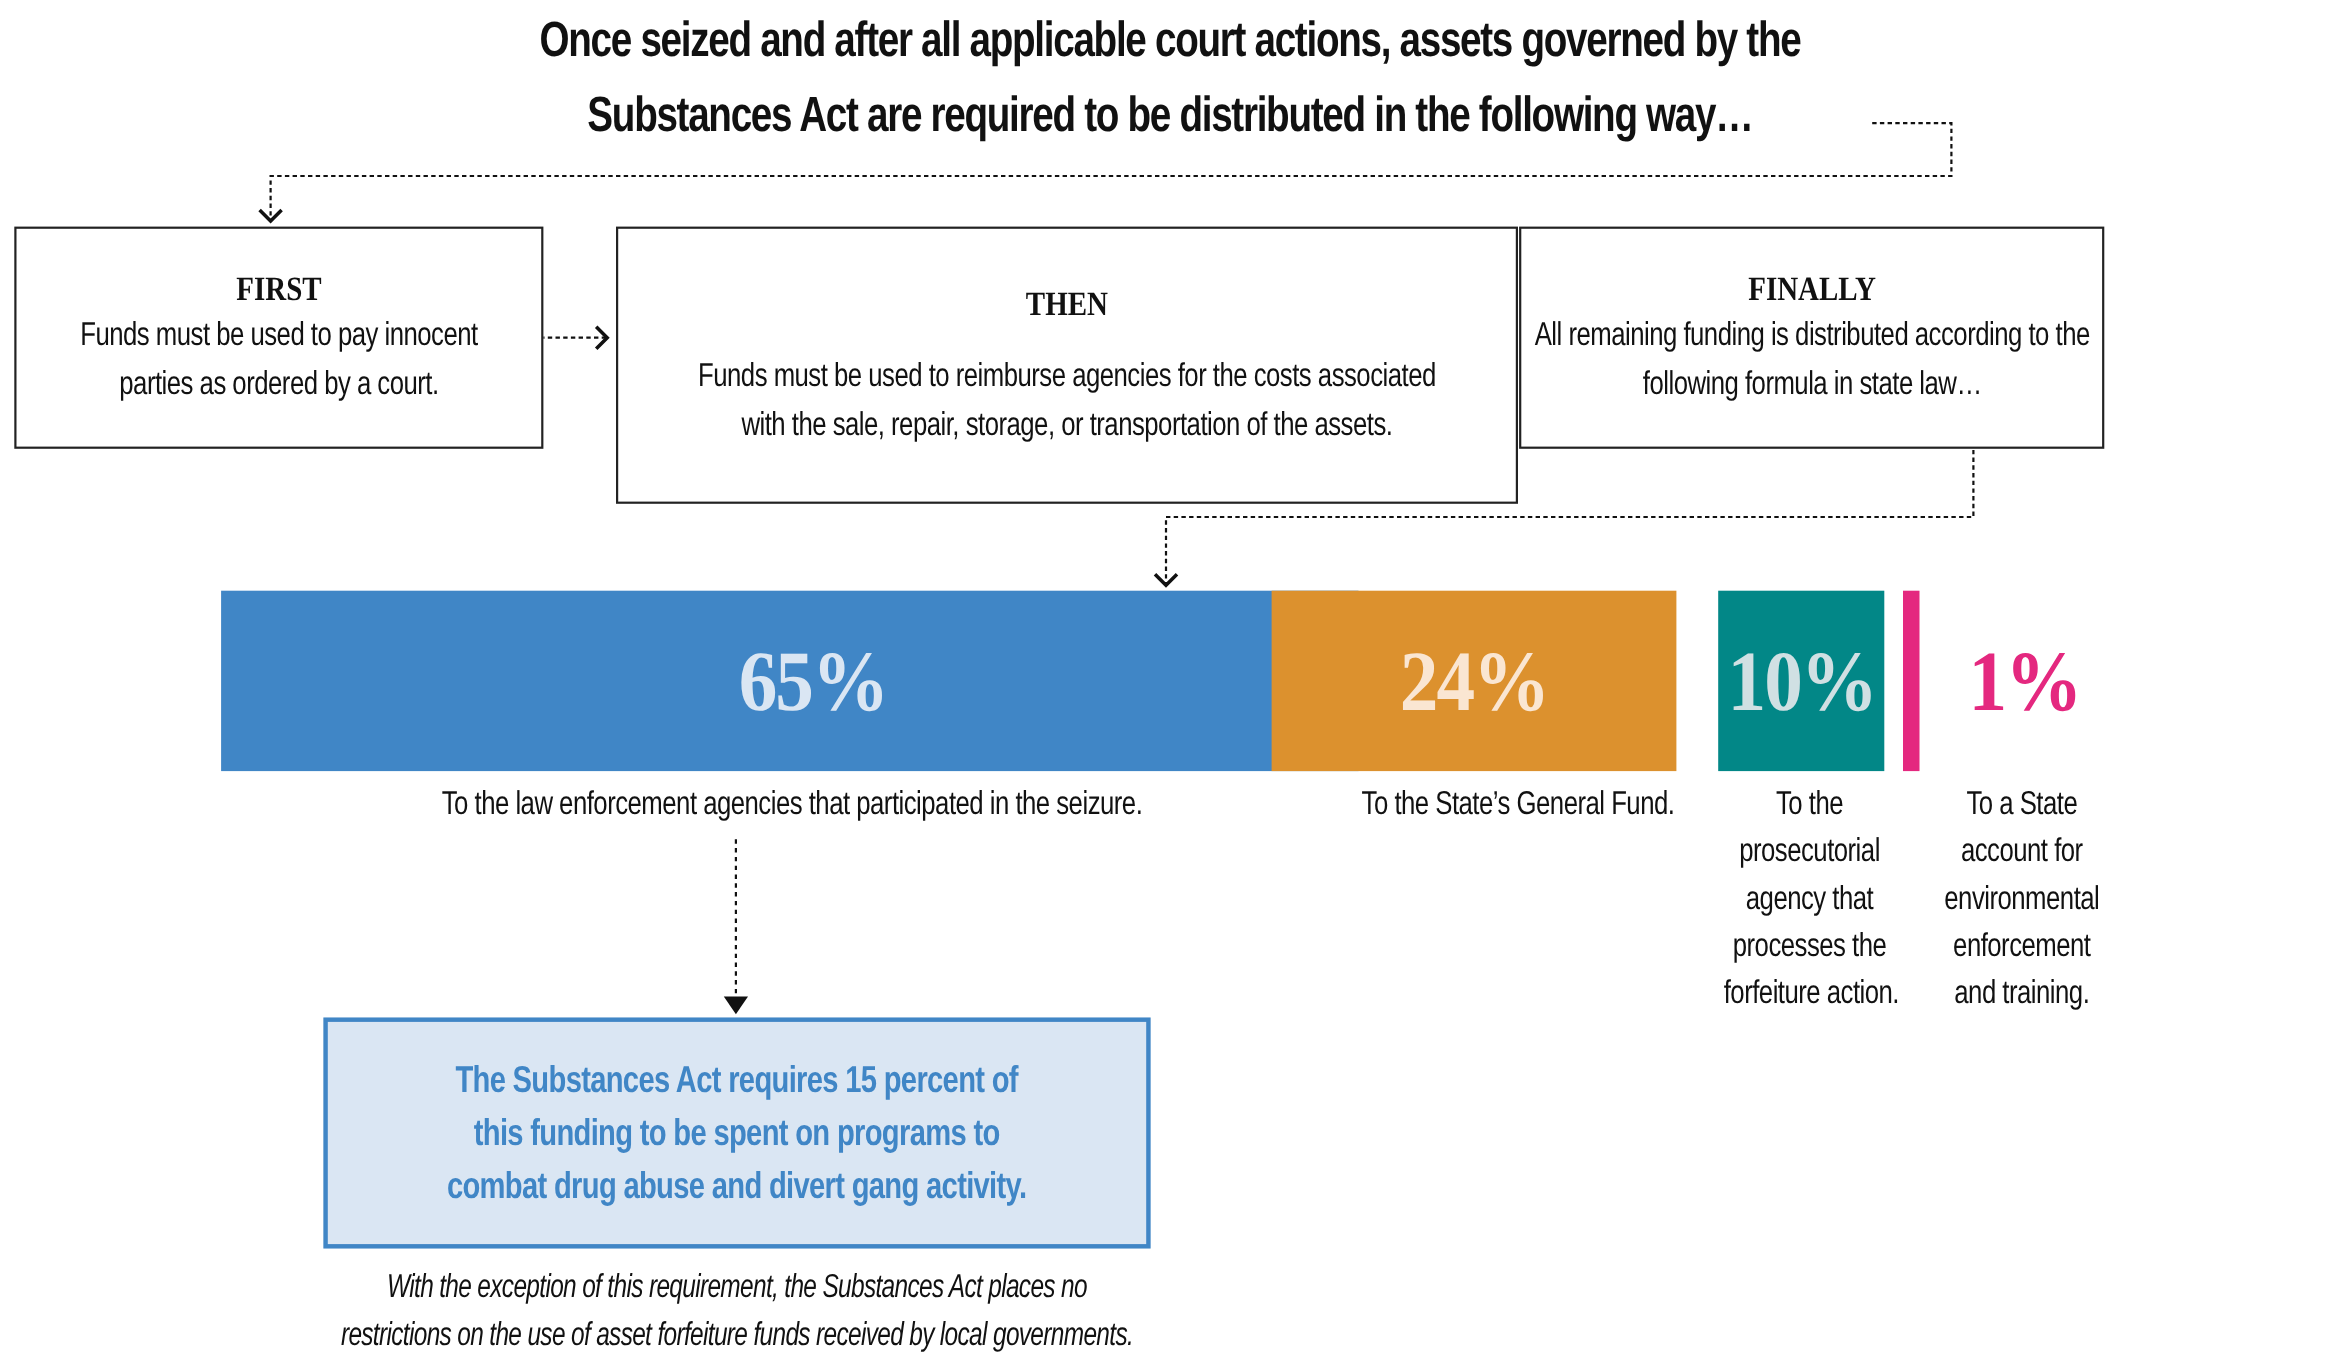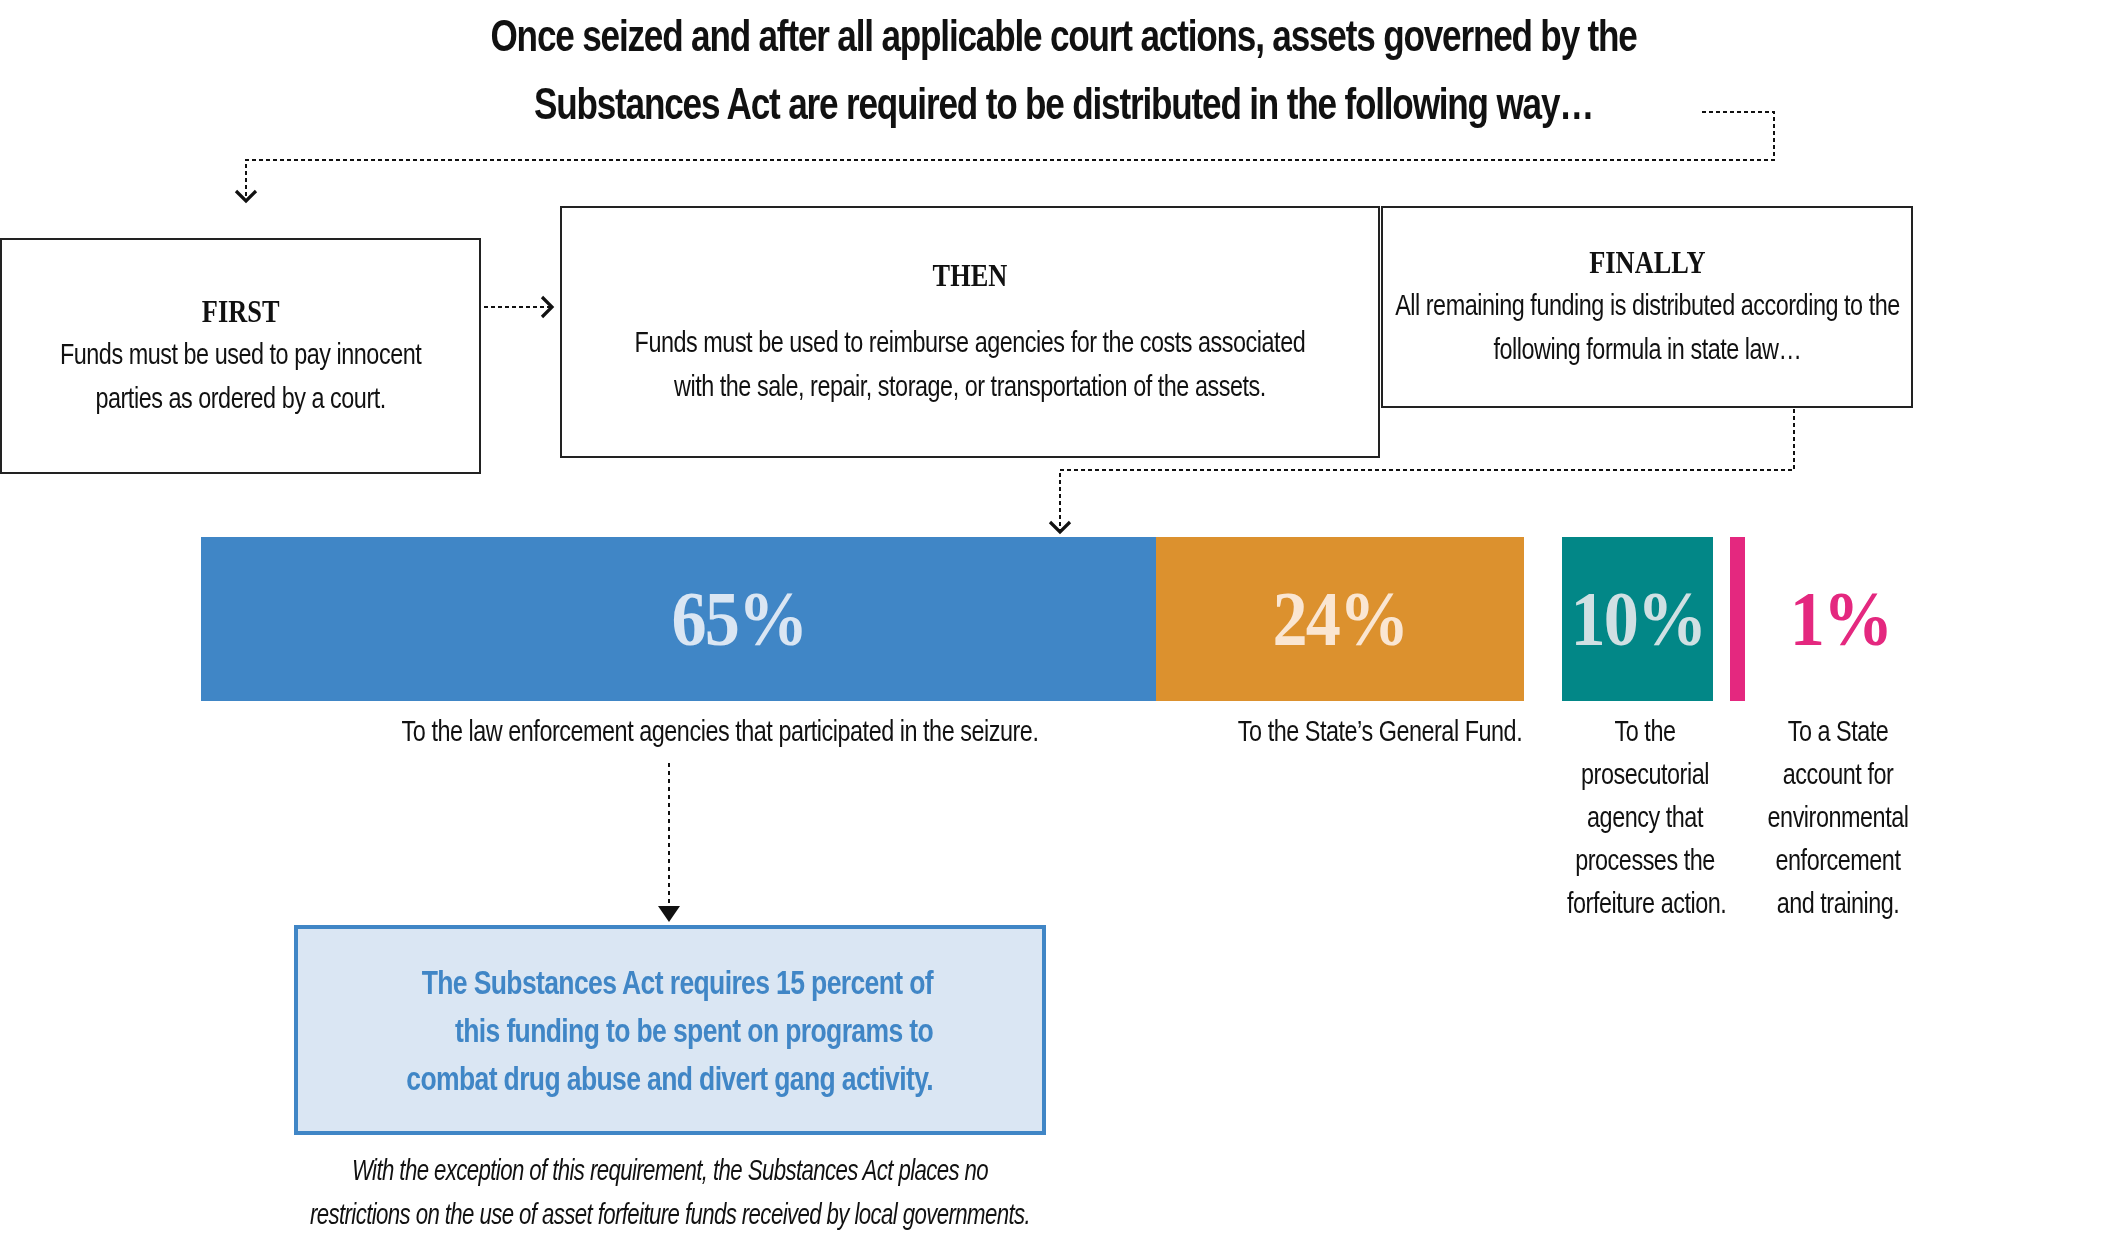--- a/index.html
+++ b/index.html
@@ -13,21 +13,21 @@
               display:flex; flex-direction:column; justify-content:center; align-items:center; }
   .step-head { font-family:"Liberation Serif", serif; font-weight:bold; font-size:31px; line-height:40px; transform:scaleX(0.85); }
   .step-body { font-size:30px; line-height:44px; letter-spacing:-0.6px; transform:scaleX(0.78); white-space:nowrap; }
   .step-body span { display:block; }
   svg.lines { position:absolute; left:0; top:0; }
   .bar { top:537px; height:164px; display:flex; align-items:center; justify-content:center; }
   .pct { font-family:"Liberation Serif", serif; font-weight:bold; font-size:78px; letter-spacing:-2px; transform:scaleX(0.9); }
   .lbl { text-align:center; font-size:30px; line-height:43px; letter-spacing:-0.6px; white-space:nowrap; transform:scaleX(0.78); }
   .lbl span { display:block; }
   .callout { left:294px; top:925px; width:752px; height:210px; box-sizing:border-box; background:#dae6f3;
-             border:4px solid #4086c6; display:flex; align-items:center; justify-content:center; text-align:right; }
+             border:4px solid #4086c6; display:flex; align-items:center; justify-content:center; text-align:center; }
   .callout-text { color:#4086c6; font-weight:bold; font-size:34px; line-height:48px; letter-spacing:-0.8px; transform:scaleX(0.78); white-space:nowrap; }
   .callout-text span { display:block; }
   .footnote { left:0; width:1340px; top:1148px; text-align:center; font-style:italic; font-size:30px; line-height:44px;
               letter-spacing:-0.8px; transform:scaleX(0.74); transform-origin:670px 0; white-space:nowrap; }
   .footnote span { display:block; }
 </style>
 </head>
 <body>
 
 <svg class="lines" width="2127" height="1234">
@@ -47,21 +47,21 @@
 
   <path d="M669,763 L669,905" fill="none" stroke="#111" stroke-width="2" stroke-dasharray="4,4"></path>
   <polygon points="658,906 680,906 669,922" fill="#111"></polygon>
 </svg>
 
 <div class="abs title">
   <span>Once seized and after all applicable court actions, assets governed by the</span>
   <span>Substances Act are required to be distributed in the following way…</span>
 </div>
 
-<div class="abs step-box" style="left:0;top:206px;width:481px;height:236px;margin-top:32px;">
+<div class="abs step-box" style="left:13px;top:206px;width:481px;height:202px;">
   <div class="step-head">FIRST</div>
   <div class="step-body">
     <span>Funds must be used to pay innocent</span>
     <span>parties as ordered by a court.</span>
   </div>
 </div>
 <div class="abs step-box" style="left:560px;top:206px;width:820px;height:252px;gap:24px;">
   <div class="step-head">THEN</div>
   <div class="step-body">
     <span>Funds must be used to reimburse agencies for the costs associated</span>

